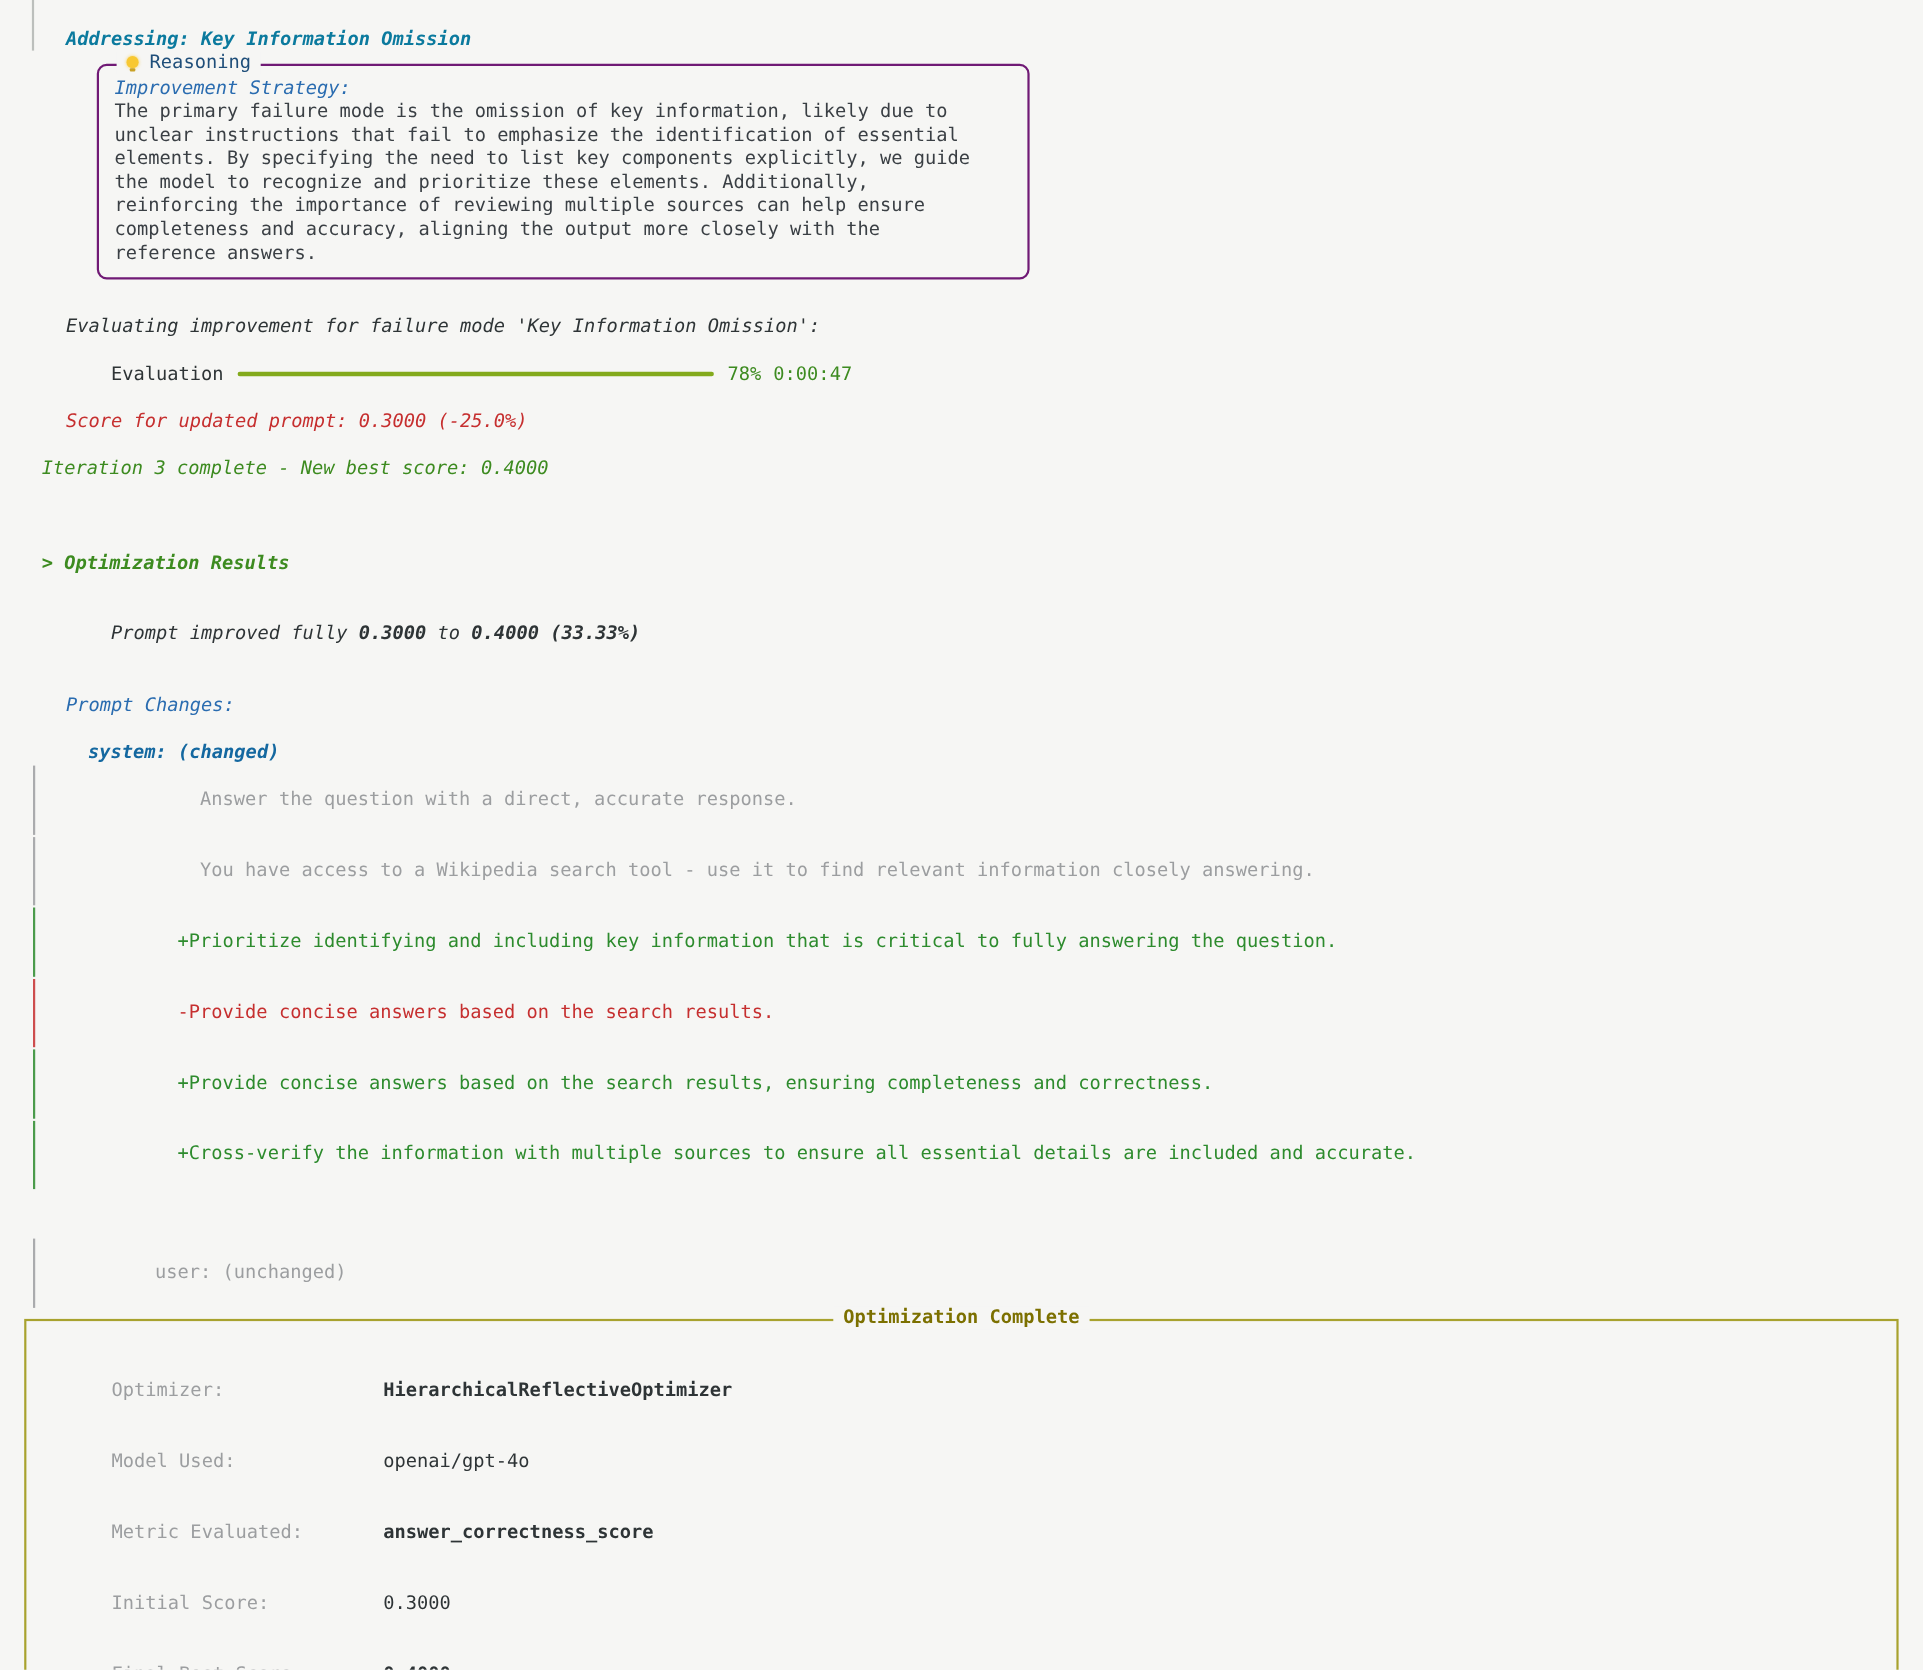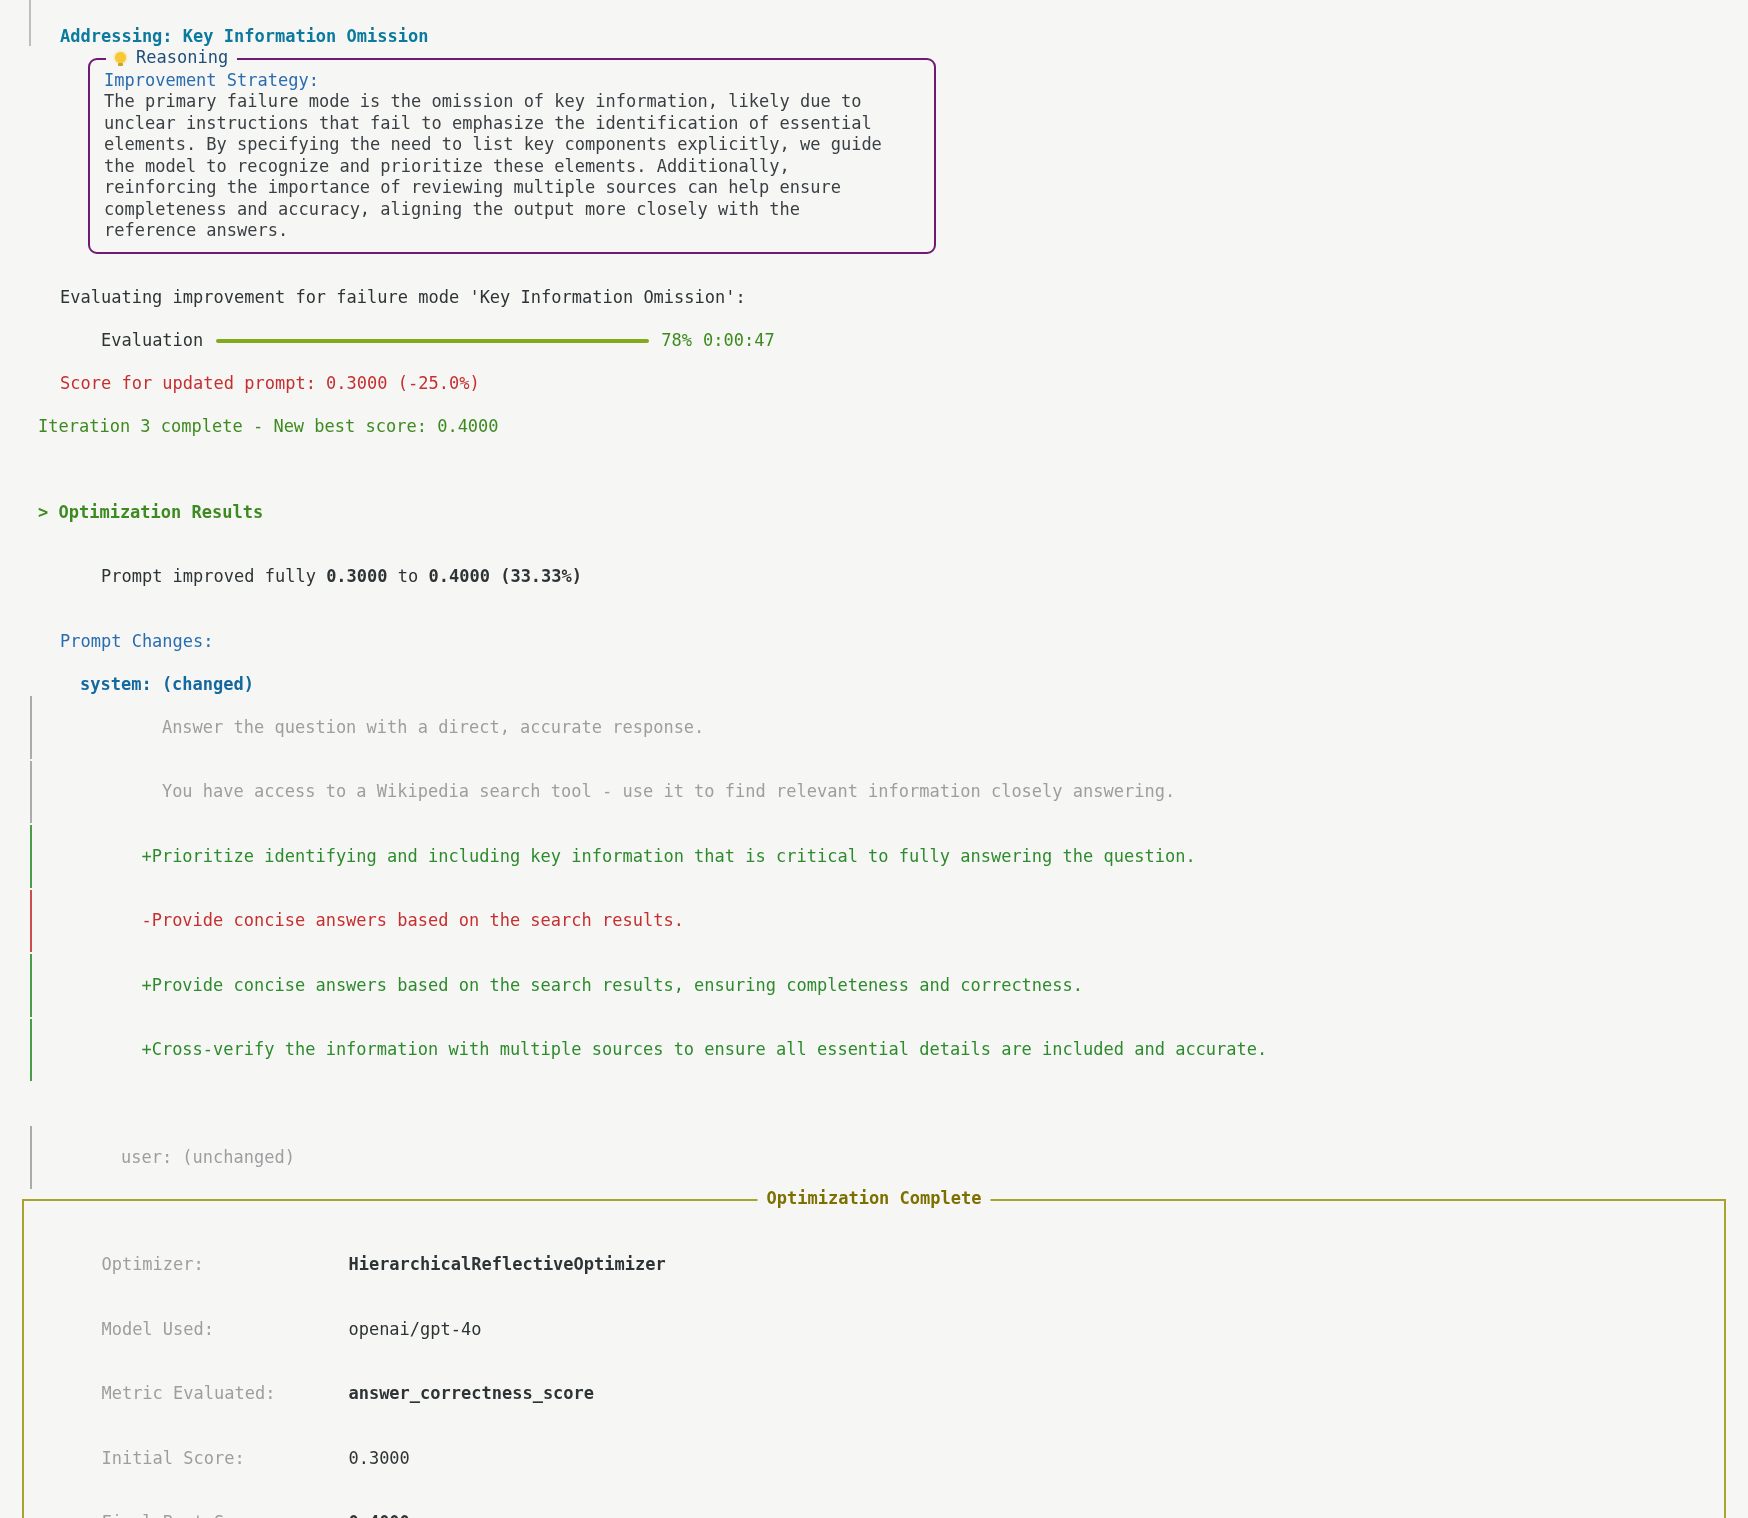--- a/index.html
+++ b/index.html
@@ -8,21 +8,21 @@
     width: 1748px; height: 1518px;
     background: #f6f6f4;
     font-family: "DejaVu Sans Mono", "Liberation Mono", monospace;
     font-size: 17px;
     line-height: 21.5px;
     color: #2e3436;
     position: relative;
     overflow: hidden;
   }
   .page { position: absolute; inset: 0; padding-top: 26px; }
-  .ln { white-space: pre; }
+  .ln { white-space: pre; font-style: italic; }
   .bold { font-weight: 700; }
   .teal { color: #0b7a9e; }
   .blue { color: #2a6cb0; }
   .steel { color: #1468a0; }
   .navy { color: #1f4e79; }
   .green { color: #3d8b20; }
   .red { color: #c62f2f; }
   .cyan { color: #0e7ca5; }
 
   .ind38 { margin-left: 38px; }
@@ -64,21 +64,21 @@
   
   .progress-row { margin-left: 60px; white-space: pre; }
   .progress-bar {
     display: inline-block; width: 433px; height: 4px;
     background: #83aa1c; border-radius: 2px;
     margin: 0 12px 0 13px; vertical-align: middle;
   }
   .progress-time { margin-left: 11px; }
 
   
-  .diff-line, .gutter-line { position: relative; padding-left: 80px; white-space: pre; }
+  .diff-line, .gutter-line { position: relative; padding-left: 100px; white-space: pre; }
   .gutter {
     position: absolute; left: 30px; top: 1px; bottom: 1px; width: 2px;
     background: currentColor; opacity: .85;
   }
   .context { color: #9c9ea0; }
   .removed { color: #c62f2f; }
   .added   { color: #2d8b2d; }
 
   
   .summary-panel {

